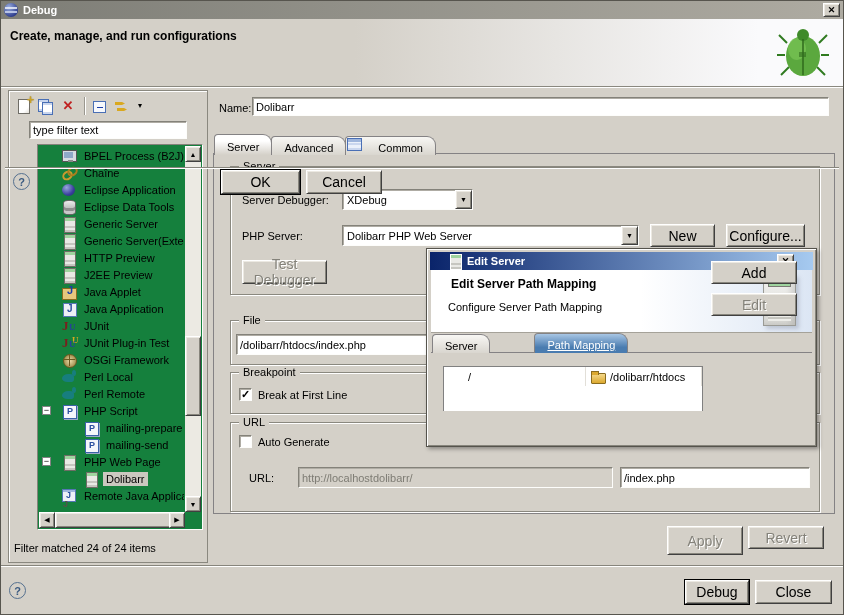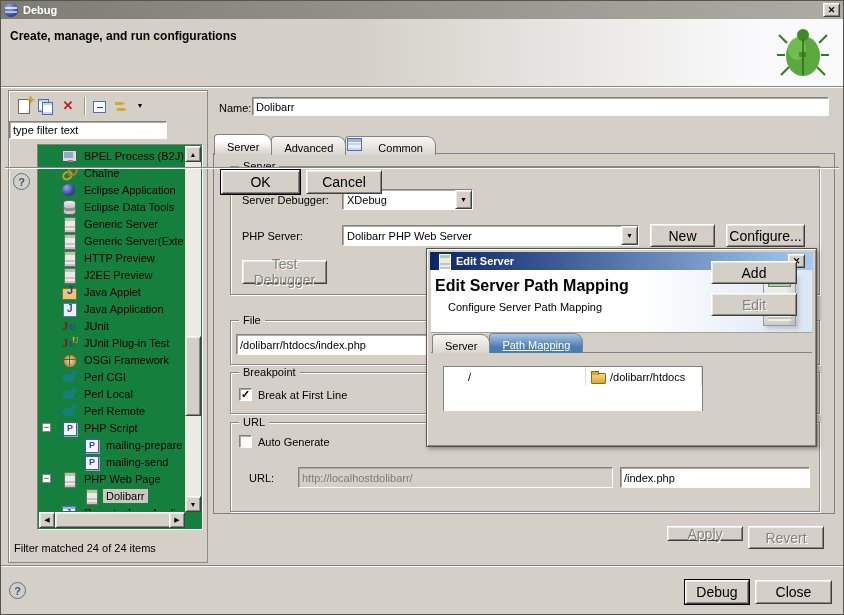--- a/index.html
+++ b/index.html
@@ -56,21 +56,21 @@
   .tb-dup::before,.tb-dup::after{ content:""; position:absolute; width:9px; height:11px; background:#fff; border:1px solid #4A6FB5;
     box-shadow: inset 0 2px 0 #C9D6EE, inset 0 -2px 0 #C9D6EE; }
   .tb-dup::before{ left:0; top:0; } .tb-dup::after{ left:4px; top:3px; }
   .tb-del{ color:#C02020; font-weight:bold; font-size:13px; line-height:16px; text-align:center; width:16px; }
   .tb-coll{ width:13px; height:12px; background:#F6F8FC; border:1px solid #4A6FB5; margin-top:2px; }
   .tb-coll::after{ content:""; position:absolute; left:3px; top:5px; width:6px; height:1px; background:#1B3EA8; }
   .tb-filter{ width:16px; height:14px; margin-top:2px; }
   .tb-filter::before{ content:""; position:absolute; left:1px; top:2px; width:10px; height:3px; background:#D9A820; clip-path:polygon(0 0,70% 0,100% 50%,70% 100%,0 100%); }
   .tb-filter::after{ content:""; position:absolute; left:3px; top:8px; width:10px; height:3px; background:#D9A820; clip-path:polygon(0 0,70% 0,100% 50%,70% 100%,0 100%); box-shadow:4px -3px 0 #55534C; }
   .tb-drop{ font-size:8px; line-height:16px; }
-  .filterbox{ position:absolute; left:0; top:30px; width:158px; height:18px; color:#000; }
+  .filterbox{ position:absolute; left:20px; top:30px; width:158px; height:18px; color:#000; }
   .treebox{ position:absolute; left:4px; top:53px; right:4px; bottom:32px;
     border:1px solid; border-color:#84827A #FDFDFB #FDFDFB #84827A; background:#15803d; overflow:hidden;margin-left:24px; }
   .trees{ position:absolute; left:1px; top:2px; right:18px; bottom:18px; overflow:hidden; }
   .trow{ height:17px; display:flex; align-items:center; gap:4px; padding-left:22px; position:relative; white-space:nowrap; }
   .trow.child{ padding-left:44px; }
   .trow .lbl{ padding:1px 3px; }
   .trow.selected .lbl{ background:#CBC8C0; }
   .expander{ position:absolute; left:3px; top:4px; width:9px; height:9px; background:#fff;
     border:1px solid #848284; font-size:9px; line-height:7px; text-align:center; color:#000; }
   
@@ -126,21 +126,21 @@
   .ic-dlg-server::before{ content:""; position:absolute; left:1px; top:0px; width:10px; height:14px;
     background:linear-gradient(#9FD49F 0 3px,#E9E9E5 3px); border:1px solid #FFFFFF;
     box-shadow: inset 0 -2px 0 #C6C6C0, inset 0 -4px 0 #E9E9E5, inset 0 -6px 0 #C6C6C0; }
 
   
   .etabs{ position:absolute; display:flex; align-items:flex-end; z-index:3; }
   .etab{ height:19px; padding:3px 12px 0; border:1px solid #848284; border-bottom:none;
     border-radius:4px 9px 0 0; background:linear-gradient(#F8F7F4,#D9D6CF); margin-right:-1px;
     display:flex; gap:4px; align-items:center; position:relative; }
   .etab.active{ height:21px; background:linear-gradient(#FFFFFF 30%,#D4D0C8); z-index:4; }
-  .etab.bluesel{ height:20px; background:linear-gradient(#A8C6E4,#4A7CB0 70%); color:#fff; }
+  .etab.bluesel{ height:20px; background:linear-gradient(#A8C6E4,#4A7CB0 70%); color:#fff;margin-left:45px; }
   .etab.bluesel span{ text-decoration:underline; }
   .tabcontent{ position:absolute; border:1px solid #848284; background:#D4D0C8; }
 
   
   .abs{ position:absolute; }
   .combo{ position:absolute; display:flex; align-items:center; padding-left:4px;
     background:#fff; border:1px solid; border-color:#84827A #FDFDFB #FDFDFB #84827A; box-shadow: inset 1px 1px 0 #AFACA4; }
   .combo .arrowbtn{ margin-left:auto; width:17px; align-self:stretch; font-size:7px;
     display:flex; align-items:center; justify-content:center; }
   .checkbox{ width:13px; height:13px; background:#fff; border:1px solid; border-color:#84827A #FDFDFB #FDFDFB #84827A;
@@ -149,25 +149,25 @@
   .cbrow{ position:absolute; display:flex; gap:6px; align-items:center; }
   .helpcircle{ width:17px; height:17px; border-radius:50%; border:1px solid #55708F; color:#3A5A80;
     display:flex; align-items:center; justify-content:center; font-size:11px; font-weight:bold; background:transparent; }
 
   
   .dialog{ position:absolute; left:425px; top:247px; width:391px; height:199px; z-index:10;
     background:#D4D0C8; border:1px solid #55534C;
     box-shadow: inset 1px 1px 0 #FFFFFF, inset -1px -1px 0 #87857C, 2px 2px 4px rgba(0,0,0,.35); }
   .dtitlebar{ position:absolute; left:3px; top:3px; right:3px; height:18px;
     background:linear-gradient(to right,#0A246A,#A6CAF0);
-    display:flex; align-items:center; gap:5px; padding:0 8px; }
+    display:flex; align-items:center; gap:5px; padding:0 19px; }
   .dtitlebar .title{ color:#fff; font-weight:bold; }
   .dheader{ position:absolute; left:4px; top:21px; right:4px; height:63px;
     background:linear-gradient(to right,#FFFFFF 55%,#DCE6F4); border-bottom:1px solid #A5A299; }
-  .dheading{ position:absolute; left:4px; top:7px; font-size:16px; font-weight:bold; }
+  .dheading{ position:absolute; left:20px; top:7px; font-size:12px; font-weight:bold; }
   .dsubheading{ position:absolute; left:17px; top:31px; }
   .tower{ position:absolute; right:16px; top:4px; width:33px; height:52px;
     background:linear-gradient(#F4F4F2,#D6D6D2); border:1px solid #9A9A94;
     box-shadow: inset -4px 0 6px rgba(0,0,0,.12), 3px 3px 4px rgba(120,130,150,.35); }
   .tower::before{ content:""; position:absolute; left:4px; top:5px; right:4px; height:5px; background:#9FD49F; border:1px solid #7A7A74; }
   .tower::after{ content:""; position:absolute; left:4px; bottom:4px; right:4px; height:16px;
     background:repeating-linear-gradient(#C6C6C0 0 2px, #EDEDE9 2px 4px); }
   .dcontent{ position:absolute; left:4px; top:103px; right:4px; height:59px; border-top:1px solid #848284; overflow:hidden; }
   .dtable{ position:absolute; left:12px; top:13px; width:260px; bottom:-10px; background:#fff; border:1px solid #808080; }
   .dth{ display:flex; }
@@ -272,24 +272,20 @@
         <div class="trow">
             <span class="ic ic-junitp"></span>
             <span class="lbl">JUnit Plug-in Test</span>
           </div>
         <div class="trow">
             <span class="ic ic-osgi"></span>
             <span class="lbl">OSGi Framework</span>
           </div>
         <div class="trow">
             <span class="ic ic-perl"></span>
-            <span class="lbl">Perl CGI</span>
-          </div>
-        <div class="trow">
-            <span class="ic ic-perl"></span>
             <span class="lbl">Perl Local</span>
           </div>
         <div class="trow">
             <span class="ic ic-perl"></span>
             <span class="lbl">Perl Remote</span>
           </div>
         <div class="trow">
             <span class="expander">−</span>
             <span class="ic ic-php"></span>
             <span class="lbl">PHP Script</span>
@@ -381,21 +377,21 @@
     <span class="glabel">URL</span>
     <div class="cbrow" style="left:8px;top:12px;">
       <span class="checkbox"></span>
       <span>Auto Generate</span>
     </div>
     <span class="abs" style="left:18px;top:49px;">URL:</span>
     <input class="field dim abs" disabled="" style="left: 67px; top: 44px; width: 315px; height: 21px;" value="http://localhostdolibarr/">
     <input class="field abs" readonly="" style="left: 389px; top: 44px; width: 190px; height: 21px;" value="/index.php">
   </div>
 
-  <button class="btn disabled abs" style="left:666px;top:525px;width:76px;height:15px;text-align:right;">Apply</button>
+  <button class="btn disabled abs" style="left:666px;top:525px;width:76px;height:29px;text-align:right;">Apply</button>
   <button class="btn disabled abs" style="left:747px;top:525px;width:76px;height:23px;">Revert</button>
 
   <div class="footer-sep"></div>
   <button class="helpcircle abs" style="left:8px;top:581px;">?</button>
   <button class="btn default abs" style="left:684px;top:579px;width:64px;height:24px;">Debug</button>
   <button class="btn abs" style="left:754px;top:579px;width:77px;height:24px;">Close</button>
 
   <div class="dialog">
     <div class="dtitlebar">
       <span class="ic-dlg-server"></span>

